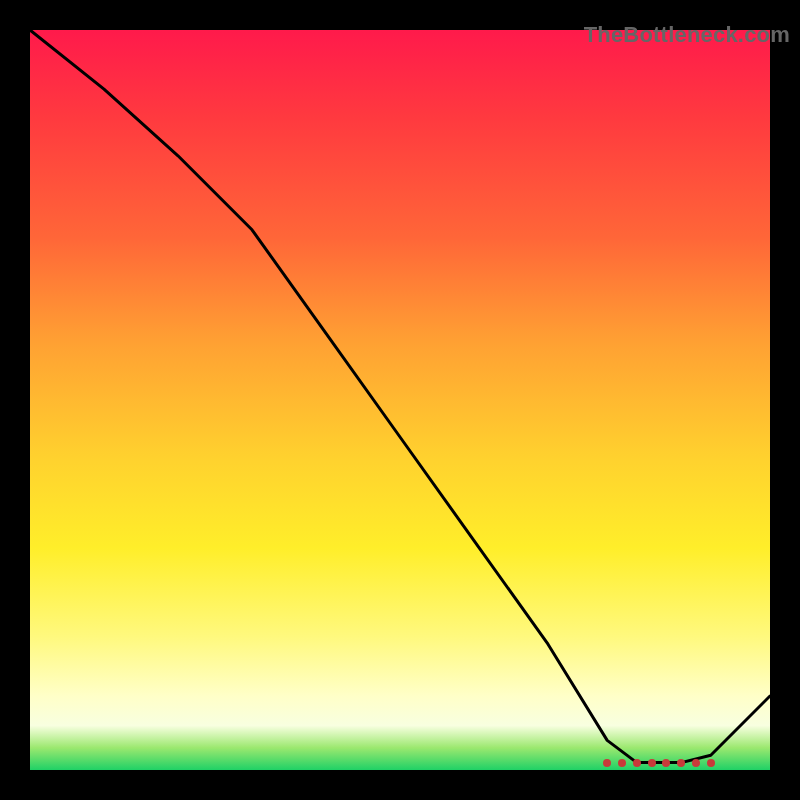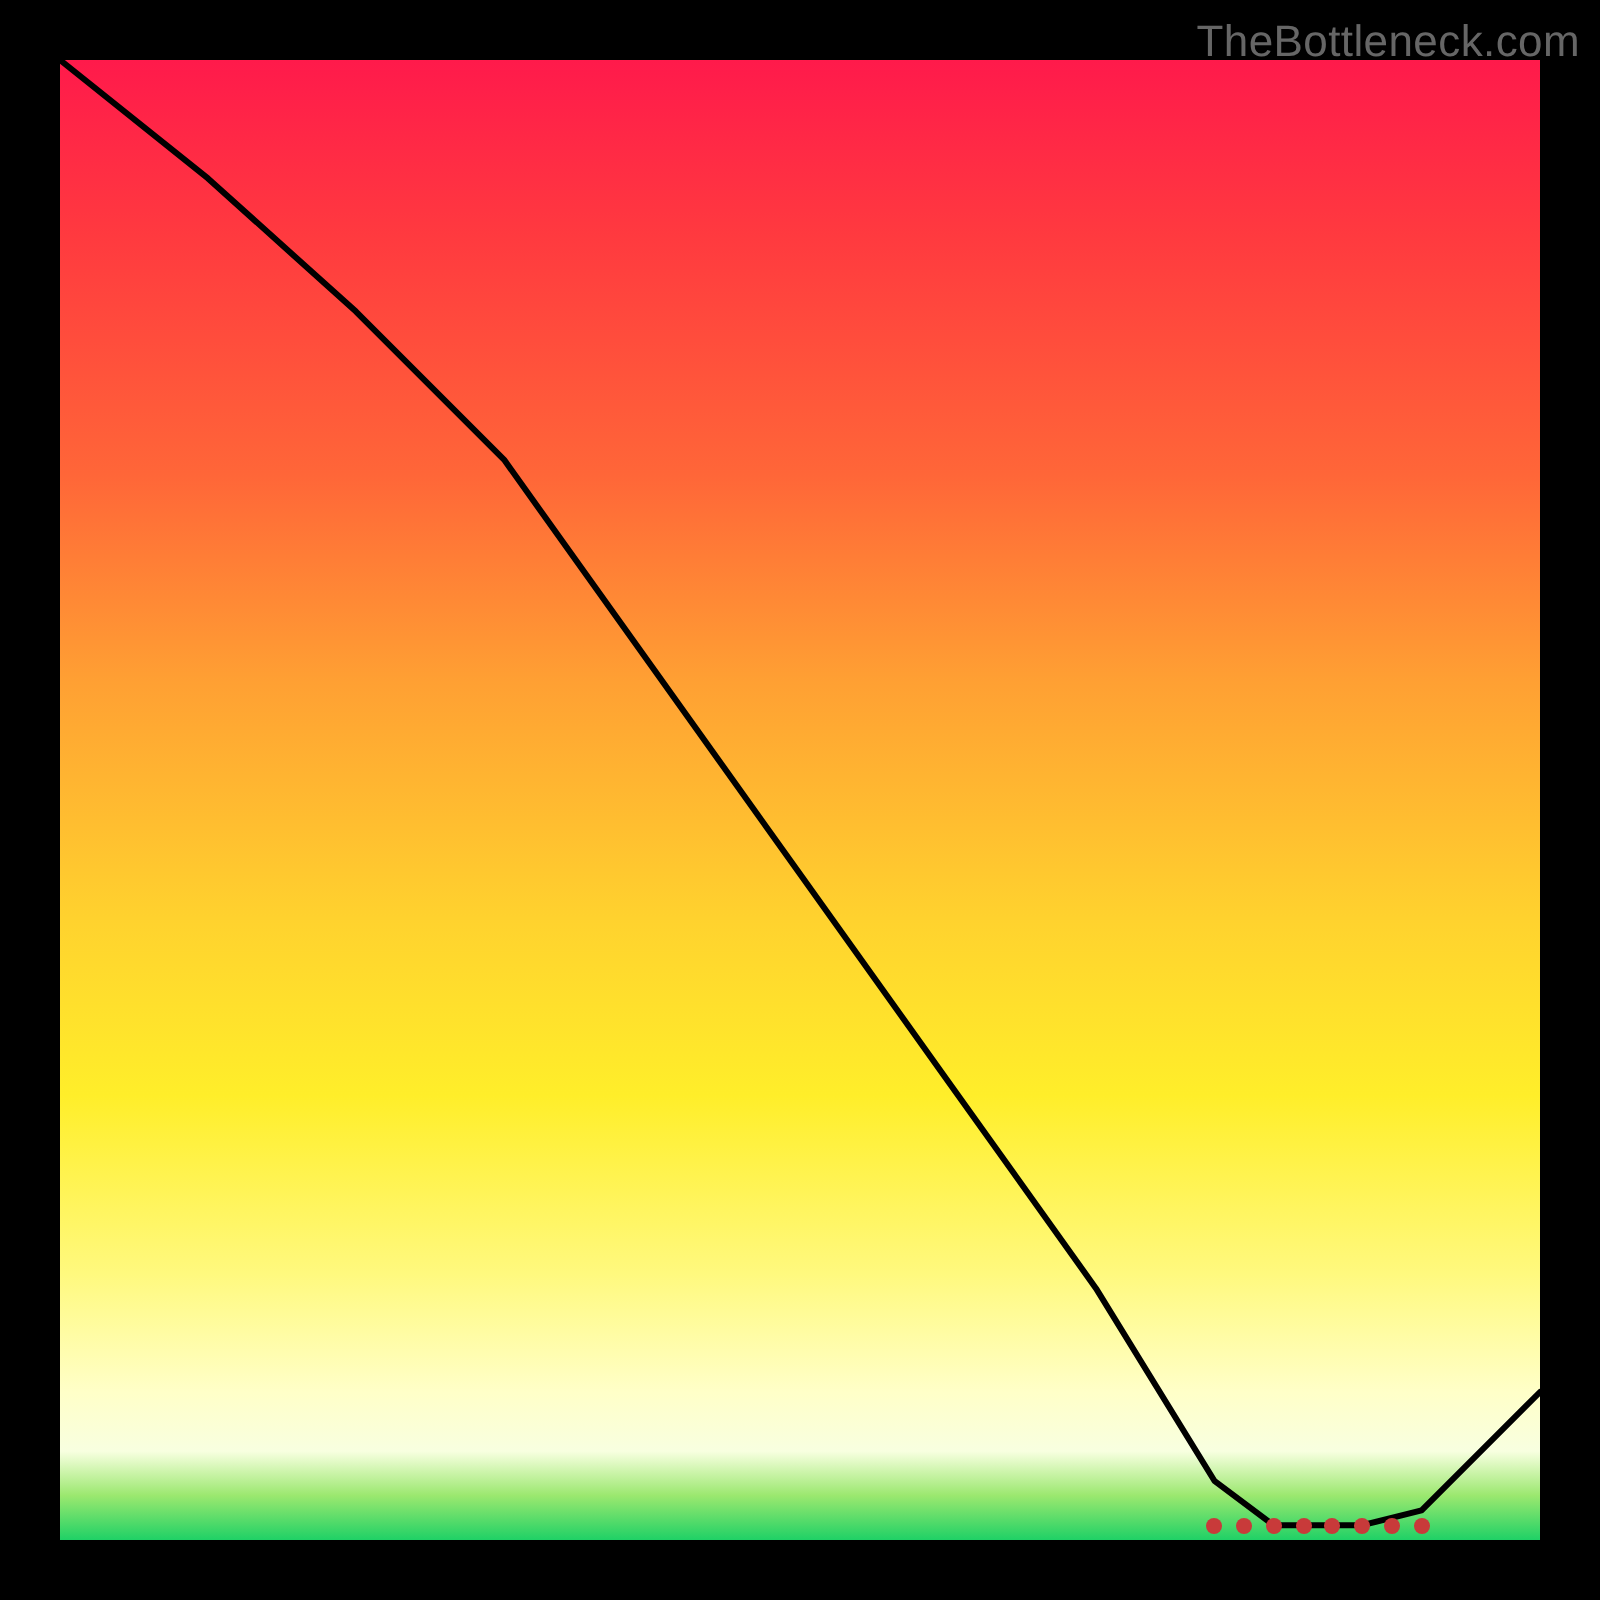--- a/index.html
+++ b/index.html
@@ -12,26 +12,26 @@
     font-family: Arial, Helvetica, sans-serif;
   }
   .frame {
     position: relative;
     width: 800px;
     height: 800px;
     background: #000;
   }
   .watermark {
     position: absolute;
-    top: 8px;
+    top: 22px;
     right: 10px;
     color: #666;
     font-size: 22px;
     letter-spacing: 0.2px;
-    font-weight: 400;
+    font-weight: 700;
     z-index: 10;
   }
   .plot-area {
     position: absolute;
     left: 30px;
     top: 30px;
     width: 740px;
     height: 740px;
     
     background: linear-gradient(

